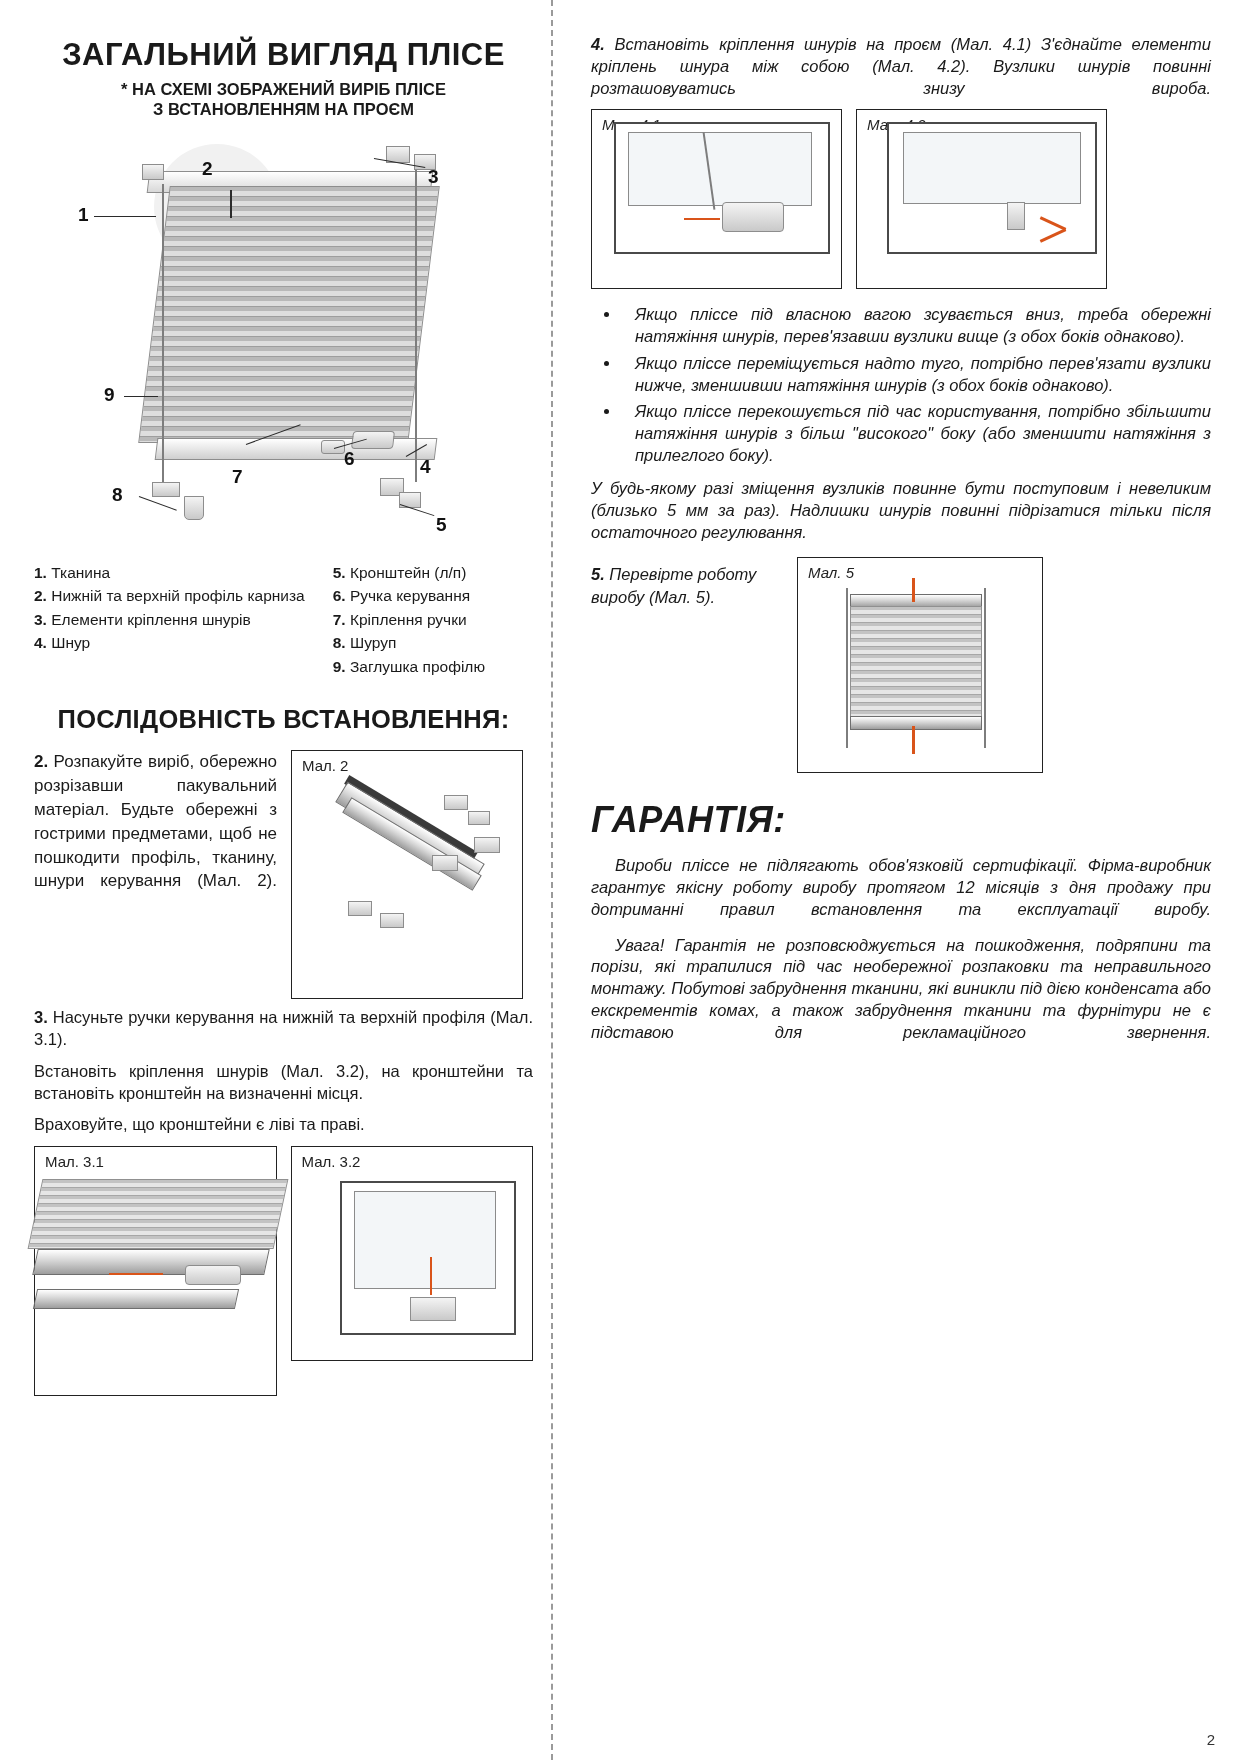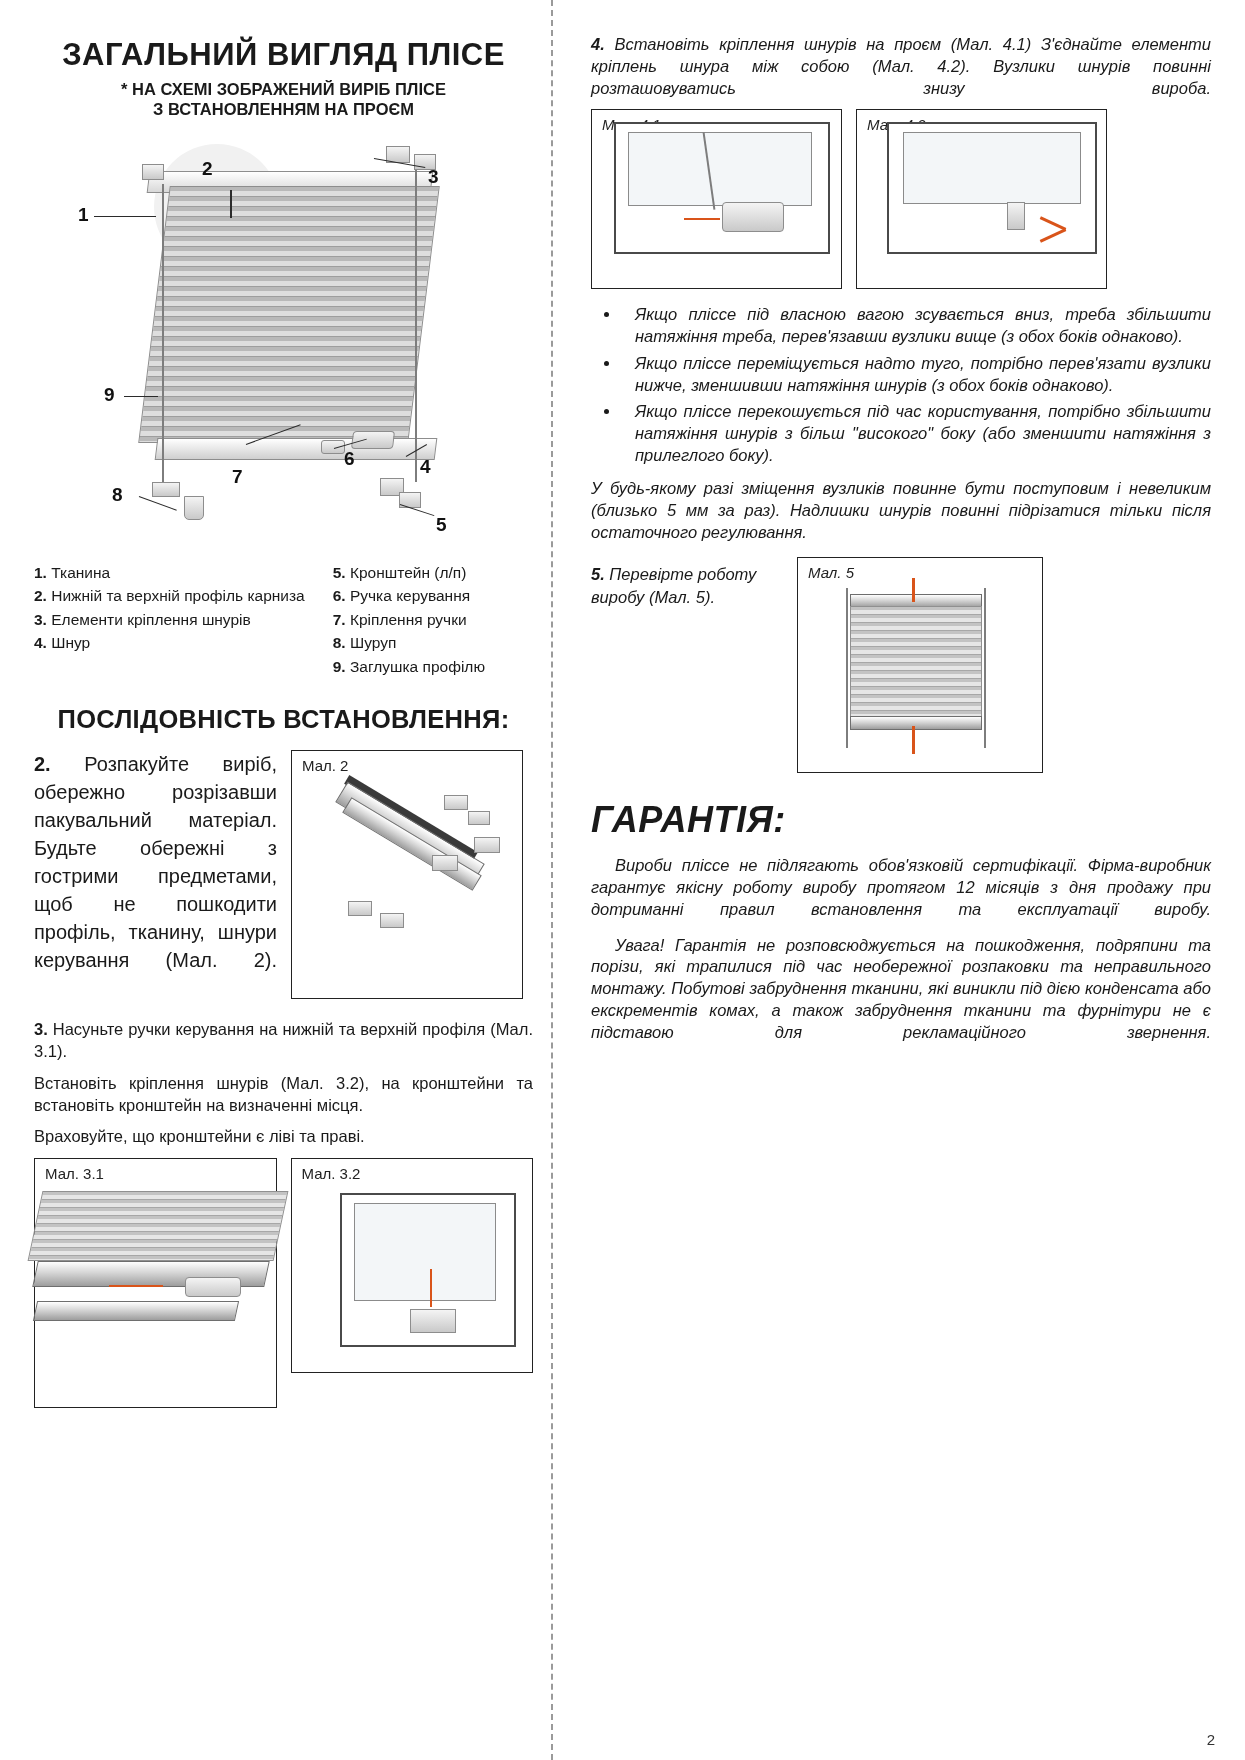--- a/index.html
+++ b/index.html
@@ -186,21 +186,21 @@
   .step-num { font-weight: bold; }
   .just-spread { text-align: justify; text-align-last: justify; }
 
   .step2-wrap {
     display: flex;
     gap: 14px;
     align-items: flex-start;
   }
   .step2-text {
     width: 243px;
-    font-size: 20px;
+    font-size: 17px;
     line-height: 1.4;
     text-align: justify;
     text-align-last: justify;
   }
   .fig-box {
     border: 1.5px solid #222;
     position: relative;
     background: #fff;
     box-sizing: border-box;
   }
@@ -379,21 +379,21 @@
         <div class="profile-bar" style="left:44px;top:84px;width:150px;height:16px;transform:rotate(31deg);"></div>
         <div class="bracket" style="left:152px;top:44px;width:22px;height:13px;"></div>
         <div class="bracket" style="left:176px;top:60px;width:20px;height:12px;"></div>
         <div class="bracket" style="left:182px;top:86px;width:24px;height:14px;"></div>
         <div class="bracket" style="left:140px;top:104px;width:24px;height:14px;"></div>
         <div class="bracket" style="left:56px;top:150px;width:22px;height:13px;"></div>
         <div class="bracket" style="left:88px;top:162px;width:22px;height:13px;"></div>
       </div>
     </div>
 
-    <p class="body" style="margin-top:20px;">
+    <p class="body" style="margin-top:8px;">
       <span class="step-num">3.</span>
       <span>Насуньте ручки керування на нижній та верхній профіля (Мал. 3.1).</span>
     </p>
     <p class="body">Встановіть кріплення шнурів (Мал. 3.2), на кронштейни та встановіть кронштейн на визначенні місця.</p>
     <p class="body">Враховуйте, що кронштейни є ліві та праві.</p>
 
     <div class="figrow">
       <div class="fig-box fig31">
         <span class="fig-label">Мал. 3.1</span>
         <div class="pleat-sm" style="left:0px;top:32px;width:244px;height:68px;transform:skewX(-12deg);"></div>
@@ -432,21 +432,21 @@
         <span class="fig-label">Мал. 4.2</span>
         <div class="win-frame" style="left:30px;top:12px;width:206px;height:128px;"></div>
         <div class="glass" style="left:46px;top:22px;width:176px;height:70px;"></div>
         <div class="bracket" style="left:150px;top:92px;width:16px;height:26px;"></div>
         <div class="orange" style="left:182px;top:112px;width:28px;height:3px;transform:rotate(25deg);"></div>
         <div class="orange" style="left:182px;top:124px;width:28px;height:3px;transform:rotate(-25deg);"></div>
       </div>
     </div>
 
     <ul class="bullets">
-      <li>Якщо пліссе під власною вагою зсувається вниз, треба збільшити натяжіння треба, перев'язавши вузлики вище (з обох боків однаково).</li>
+      <li>Якщо пліссе під власною вагою зсувається вниз, треба обережні натяжіння шнурів, перев'язавши вузлики вище (з обох боків однаково).</li>
       <li>Якщо пліссе переміщується надто туго, потрібно перев'язати вузлики нижче, зменшивши натяжіння шнурів (з обох боків однаково).</li>
       <li>Якщо пліссе перекошується під час користування, потрібно збільшити натяжіння шнурів з більш "високого" боку (або зменшити натяжіння з прилеглого боку).</li>
     </ul>
 
     <p class="body">У будь-якому разі зміщення вузликів повинне бути поступовим і невеликим (близько 5 мм за раз). Надлишки шнурів повинні підрізатися тільки після остаточного регулювання.</p>
 
     <div class="step5-wrap">
       <div class="step5-text">
         <span class="step-num">5.</span>
         <span>Перевірте роботу виробу (Мал. 5).</span>

